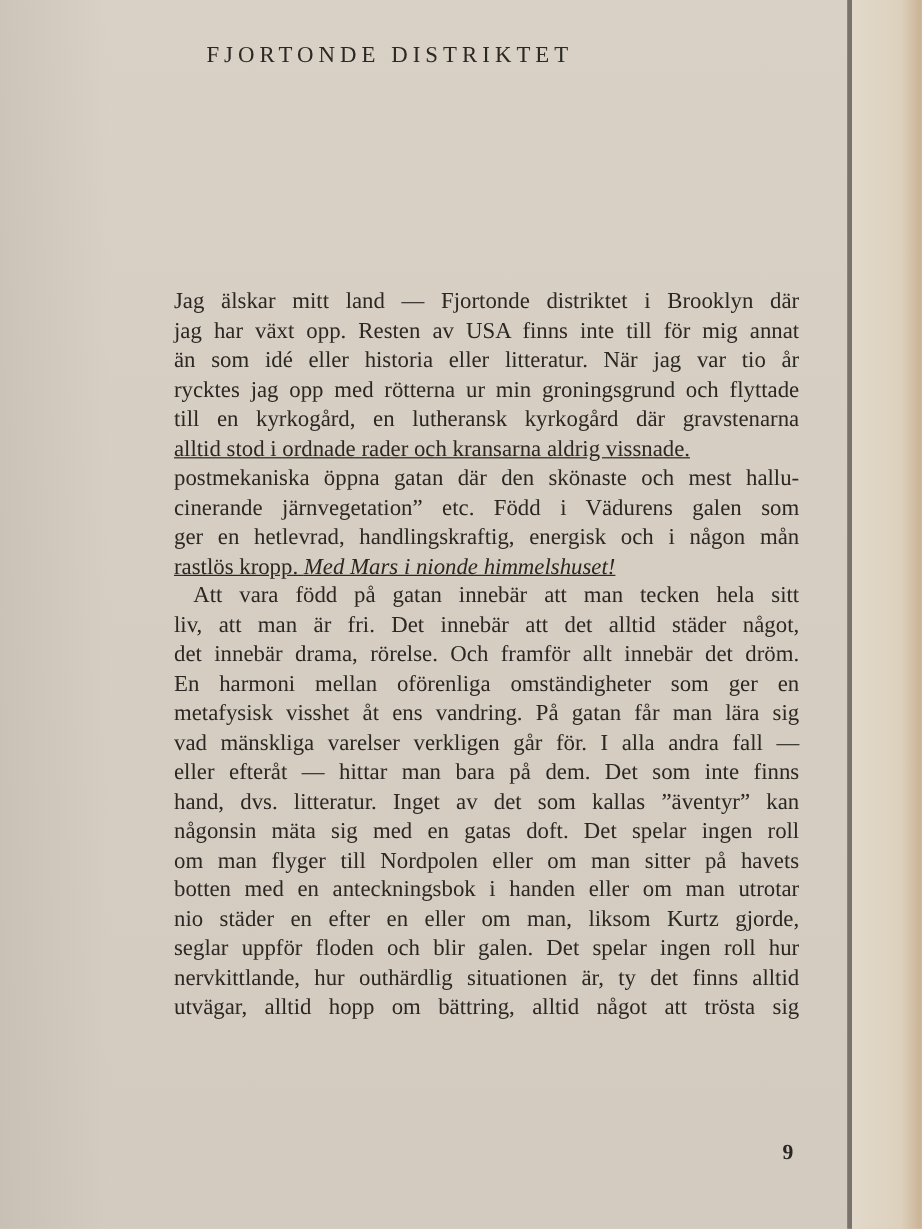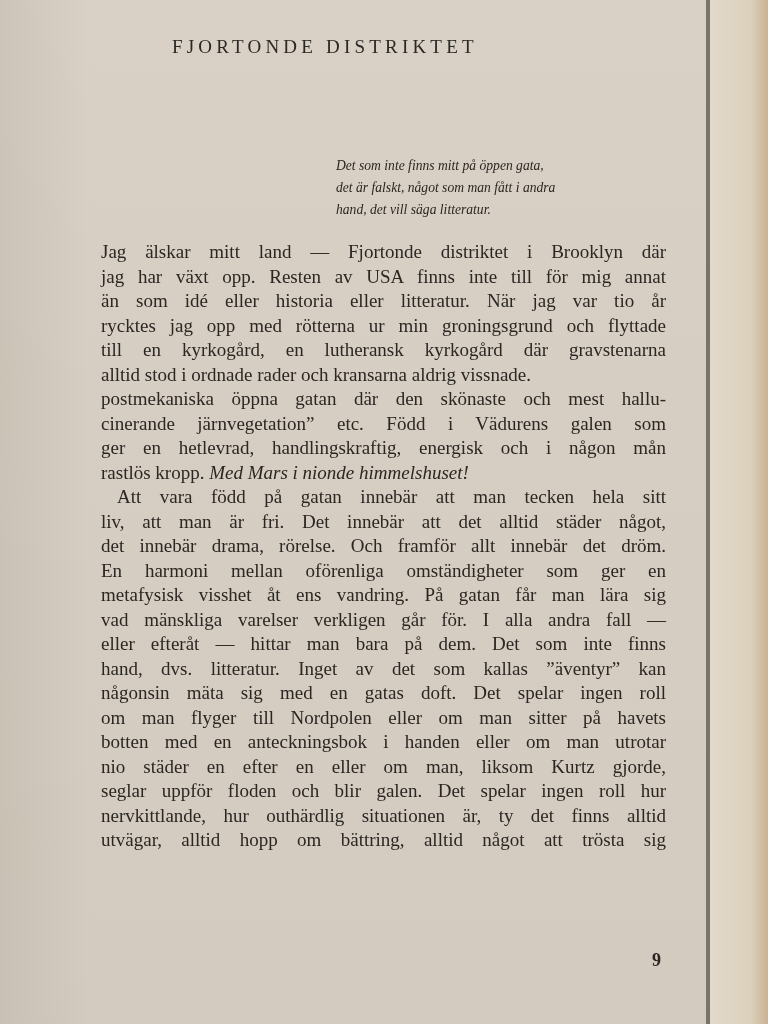--- a/index.html
+++ b/index.html
@@ -33,40 +33,35 @@
     position: absolute; left: 336px; top: 155px; width: 320px;
     font-family: "Liberation Serif", serif; font-style: italic; font-size: 13.6px;
     line-height: 22px; color: #2a2622;
   }
   .epigraph .line { display: block; white-space: nowrap; }
   .body-text {
     position: absolute; left: 101px; top: 240px; width: 565px;
     font-family: "Liberation Serif", serif; font-size: 19px; line-height: 24.5px;
     color: #2b2723;
   }
-  .body-text .line { display: block; text-align: justify; text-align-last: justify; white-space: nowrap; }
-  .body-text .line.last { text-align-last: left; }
+  .body-text .line { display: block; text-align: justify; text-align-last: justify; white-space: nowrap; margin-left: 44px; }
+  .body-text .line.last { text-align-last: left; text-decoration: underline; }
   .body-text .indent { padding-left: 16px; }
   .body-text em { font-style: italic; }
   .folio {
     position: absolute; left: 652px; top: 950px;
     font-family: "Liberation Serif", serif; font-size: 18px; font-weight: bold; color: #2a2622;
   }
 </style>
 </head>
 <body>
 
 <div class="page">
   <div class="running-head">FJORTONDE DISTRIKTET</div>
 
-  <div class="epigraph">
-    <span class="line">Det som inte finns mitt på öppen gata,</span>
-    <span class="line">det är falskt, något som man fått i andra</span>
-    <span class="line">hand, det vill säga litteratur.</span>
-  </div>
 
   <div class="body-text">
 
     <span class="line">Jag älskar mitt land — Fjortonde distriktet i Brooklyn där</span>
     <span class="line">jag har växt opp. Resten av USA finns inte till för mig annat</span>
     <span class="line">än som idé eller historia eller litteratur. När jag var tio år</span>
     <span class="line">rycktes jag opp med rötterna ur min groningsgrund och flyttade</span>
     <span class="line">till en kyrkogård, en lutheransk kyrkogård där gravstenarna</span>
     <span class="line last">alltid stod i ordnade rader och kransarna aldrig vissnade.</span>
 

